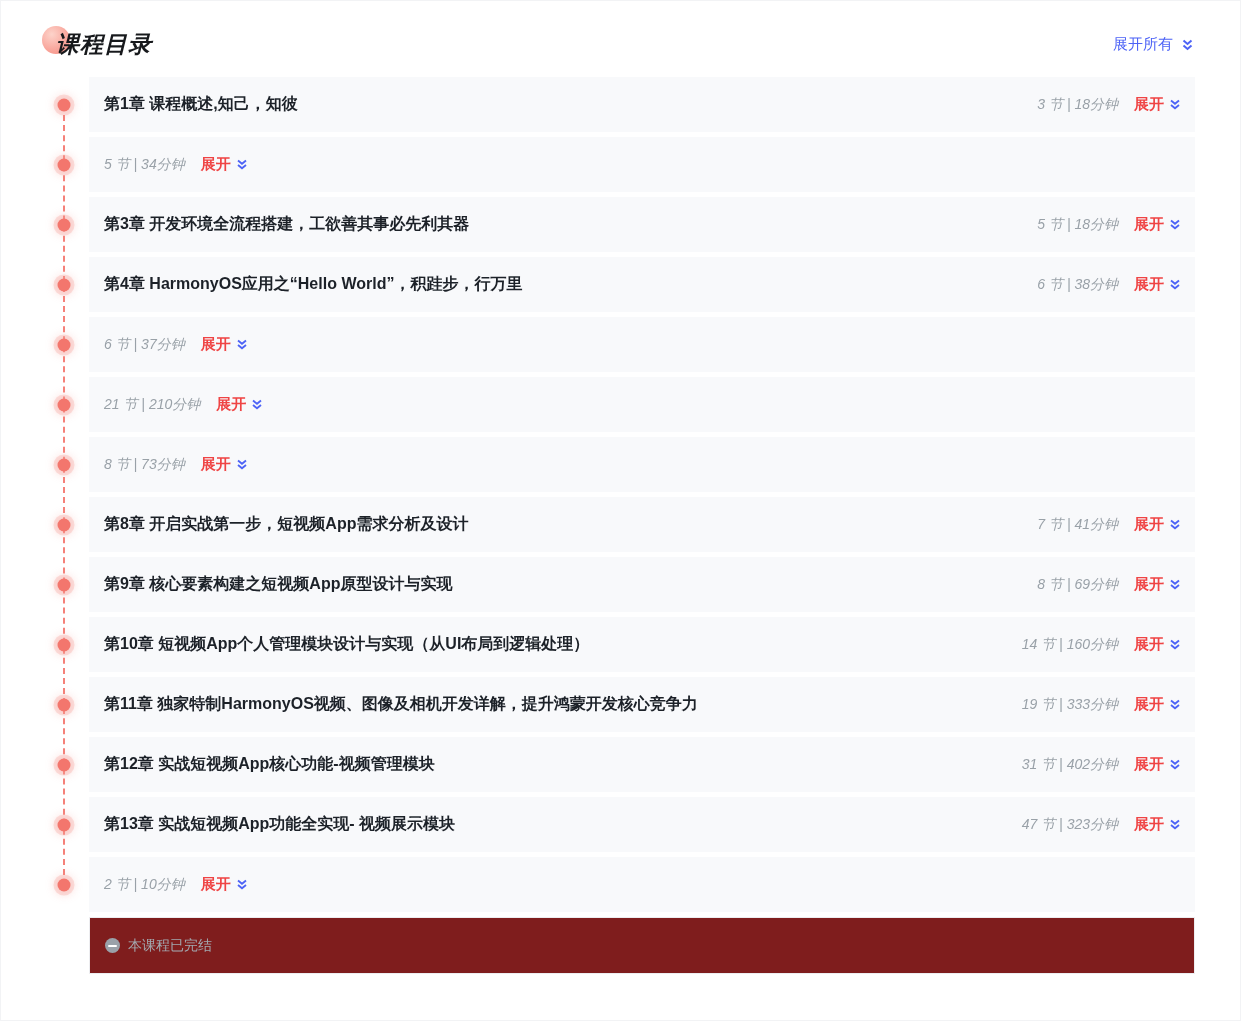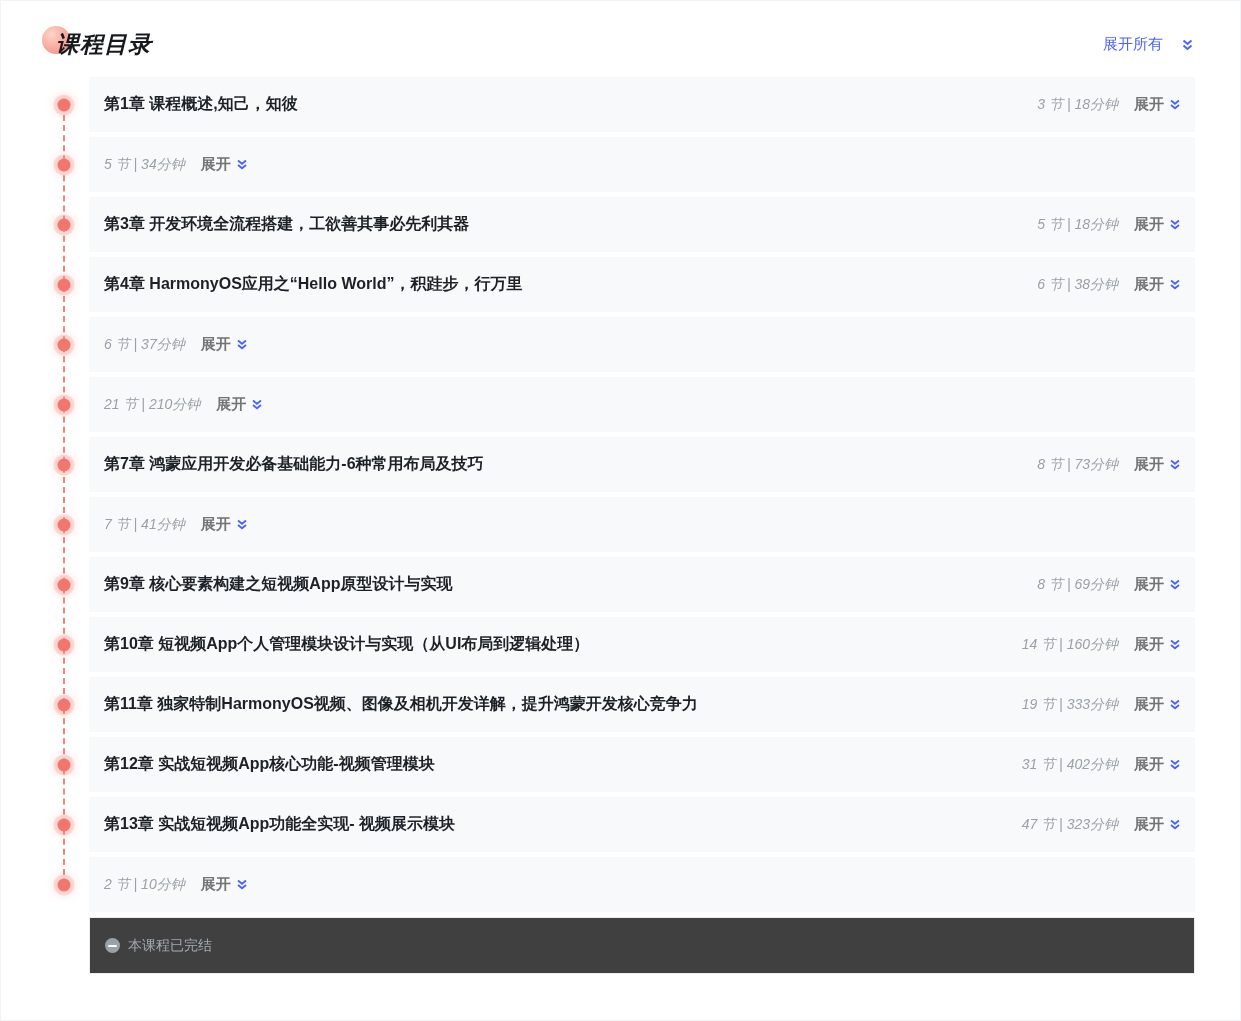--- a/index.html
+++ b/index.html
@@ -23,21 +23,21 @@
     width: 28px; height: 28px; border-radius: 50%;
     background: radial-gradient(circle at 35% 30%, #fdd3ca 0%, #f9a89e 55%, #f5897e 100%);
     z-index: 0;
   }
   .page-title {
     position: relative; z-index: 1;
     font-size: 23px; font-weight: 900; font-style: italic;
     color: #17191c; letter-spacing: 1px;
   }
   .expand-all {
-    display: inline-flex; align-items: center; gap: 18px;
+    display: inline-flex; align-items: center; gap: 8px;
     color: #4d63f6; font-size: 15px; cursor: pointer; text-decoration: none;
   }
 
   
   .list-area { position: relative; margin: 14px 45px 0 88px; }
   .timeline-line {
     position: absolute; left: -26px; top: 28px; height: 780px;
     border-left: 2px dashed #f58179; z-index: 0;
   }
   .rows { position: relative; }
@@ -60,29 +60,29 @@
   .row-title {
     font-size: 16px; font-weight: bold; color: #1c2128;
     flex: 1 1 auto;
     white-space: nowrap; overflow: hidden; text-overflow: ellipsis;
   }
   .row-meta {
     font-size: 14px; color: #99a1a8; margin-right: 16px; white-space: nowrap; font-style: italic;
   }
   .expand {
     display: inline-flex; align-items: center; gap: 5px;
-    color: #737373; font-size: 15px; font-weight: bold;
+    color: #ef4444; font-size: 15px; font-weight: bold;
     cursor: pointer; text-decoration: none; white-space: nowrap;
   }
   .chev { display: inline-block; }
 
   
   .footer-box {
     margin: 0 45px 0 88px; height: 57px;
-    background: #404040; border: 1px solid #ededf0;
+    background: #7f1d1d; border: 1px solid #ededf0;
     display: flex; align-items: center; padding: 0 15px;
   }
   .done-icon {
     width: 15px; height: 15px; border-radius: 50%;
     background: #9aa1a9; position: relative; margin-right: 8px; flex: none;
   }
   .done-icon::after {
     content: ""; position: absolute; left: 3px; right: 3px; top: 6.5px;
     height: 2px; background: #fff; border-radius: 1px;
   }
@@ -180,33 +180,33 @@
       <span>展开</span>
       <svg class="chev" width="12" height="13" viewBox="0 0 12 13" fill="none">
         <polyline points="2,2.5 6,5.8 10,2.5" stroke="#4d63f6" stroke-width="1.8" fill="none"></polyline>
         <polyline points="2,7 6,10.3 10,7" stroke="#4d63f6" stroke-width="1.8" fill="none"></polyline>
       </svg>
     </a>
   </div>
 
   <div class="row">
     <span class="dot"></span>
-    <span class="row-title">第7章 鸿蒙应用开发必备基础能力-6种常用布局及技巧</span>
     <span class="row-meta">8 节 | 73分钟</span>
     <a class="expand">
       <span>展开</span>
       <svg class="chev" width="12" height="13" viewBox="0 0 12 13" fill="none">
         <polyline points="2,2.5 6,5.8 10,2.5" stroke="#4d63f6" stroke-width="1.8" fill="none"></polyline>
         <polyline points="2,7 6,10.3 10,7" stroke="#4d63f6" stroke-width="1.8" fill="none"></polyline>
       </svg>
     </a>
   </div>
 
   <div class="row">
     <span class="dot"></span>
+    <span class="row-title">第8章 开启实战第一步，短视频App需求分析及设计</span>
     <span class="row-meta">7 节 | 41分钟</span>
     <a class="expand">
       <span>展开</span>
       <svg class="chev" width="12" height="13" viewBox="0 0 12 13" fill="none">
         <polyline points="2,2.5 6,5.8 10,2.5" stroke="#4d63f6" stroke-width="1.8" fill="none"></polyline>
         <polyline points="2,7 6,10.3 10,7" stroke="#4d63f6" stroke-width="1.8" fill="none"></polyline>
       </svg>
     </a>
   </div>
 

